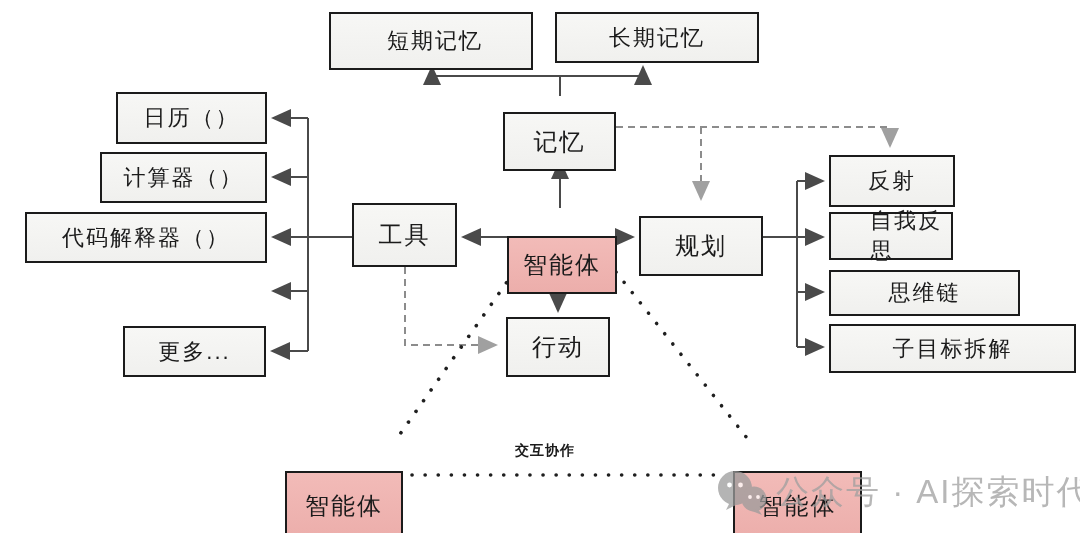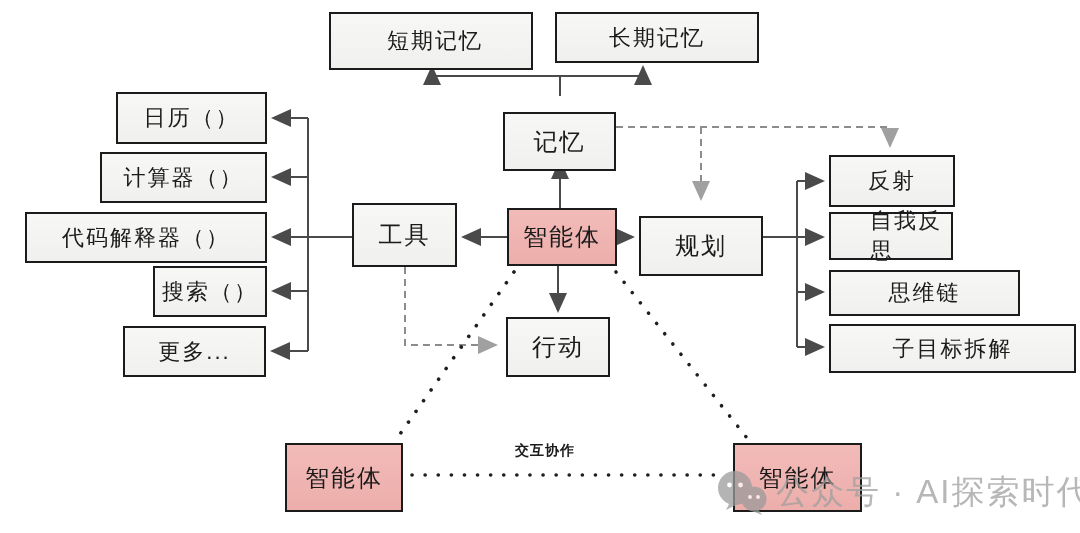--- a/index.html
+++ b/index.html
@@ -10,20 +10,21 @@
   #connectors{position:absolute;left:0;top:0;width:1080px;height:533px;}
   .box{
     position:absolute;display:flex;align-items:center;justify-content:center;
     background:#f4f4f2;border:2px solid #1b1b1b;box-sizing:border-box;
     font-size:22px;font-weight:500;color:#1b1b1b;letter-spacing:2px;
     background-image:linear-gradient(180deg,#f7f7f5 0%,#f0f0ee 100%);
   }
   .pink{
     background:#efb4b1;
     background-image:linear-gradient(180deg,#f2bbb8 0%,#ecaeab 100%);
+    margin-top:28px;
   }
   .big{font-size:24px;}
   .edge-label{
     position:absolute;font-size:14px;font-weight:700;color:#1b1b1b;
     letter-spacing:1px;text-align:center;
   }
   .watermark{
     position:absolute;display:flex;align-items:center;gap:8px;
     opacity:0.75;pointer-events:none;
   }
@@ -89,21 +90,20 @@
   <div class="box big" style="left:503px;top:96px;width:113px;height:59px;margin-top:16px;">记忆</div>
 
   <div class="box big" style="left:352px;top:203px;width:105px;height:64px;">工具</div>
   <div class="box pink big" style="left:507px;top:208px;width:110px;height:58px;">智能体</div>
   <div class="box big" style="left:639px;top:216px;width:124px;height:60px;">规划</div>
   <div class="box big" style="left:506px;top:317px;width:104px;height:60px;">行动</div>
 
   <div class="box" style="left:116px;top:92px;width:151px;height:52px;">日历（）</div>
   <div class="box" style="left:100px;top:152px;width:167px;height:51px;">计算器（）</div>
   <div class="box" style="left:25px;top:212px;width:242px;height:51px;">代码解释器（）</div>
-  <div class="box" style="left:153px;top:266px;width:114px;height:51px;">搜索（）</div>
   <div class="box" style="left:123px;top:326px;width:143px;height:51px;">更多...</div>
 
   <div class="box" style="left:829px;top:155px;width:126px;height:52px;">反射</div>
   <div class="box" style="left:829px;top:212px;width:124px;height:48px;padding-left:39px;">自我反思</div>
   <div class="box" style="left:829px;top:270px;width:191px;height:46px;">思维链</div>
   <div class="box" style="left:829px;top:324px;width:247px;height:49px;">子目标拆解</div>
 
   <div class="box pink big" style="left:285px;top:443px;width:118px;height:69px;">智能体</div>
   <div class="box pink big" style="left:733px;top:443px;width:129px;height:69px;">智能体</div>
   <div class="edge-label" style="left:490px;top:442px;width:110px;">交互协作</div>

